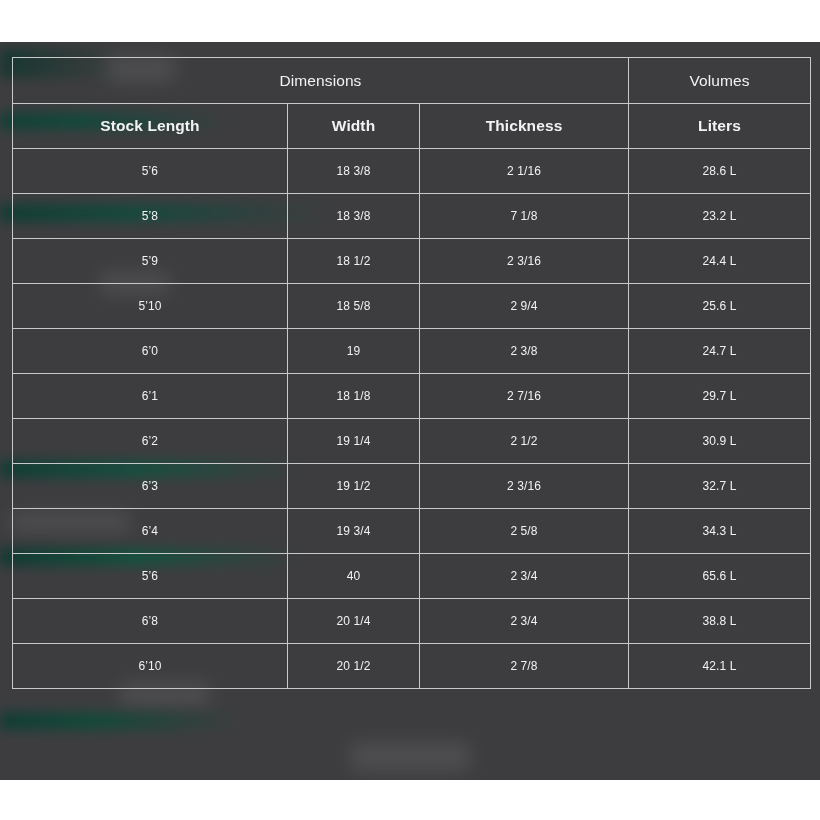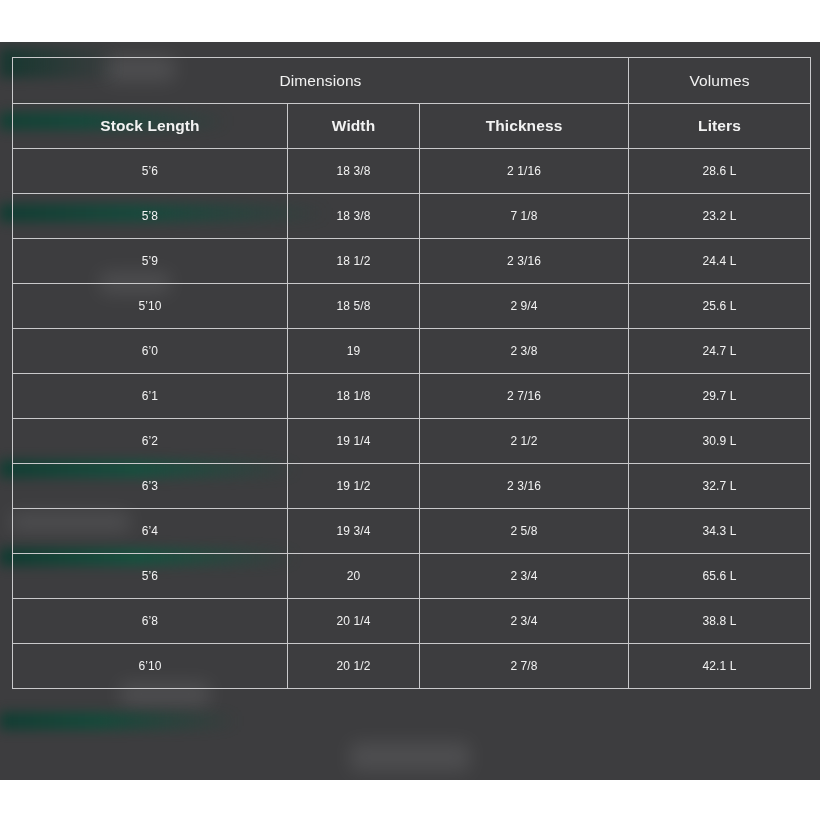--- a/index.html
+++ b/index.html
@@ -189,21 +189,21 @@
             <td>32.7 L</td>
           </tr>
           <tr>
             <td>6’4</td>
             <td>19 3/4</td>
             <td>2 5/8</td>
             <td>34.3 L</td>
           </tr>
           <tr>
             <td>5’6</td>
-            <td>20</td>
+            <td>40</td>
             <td>2 3/4</td>
             <td>65.6 L</td>
           </tr>
           <tr>
             <td>6’8</td>
             <td>20 1/4</td>
             <td>2 3/4</td>
             <td>38.8 L</td>
           </tr>
           <tr>

